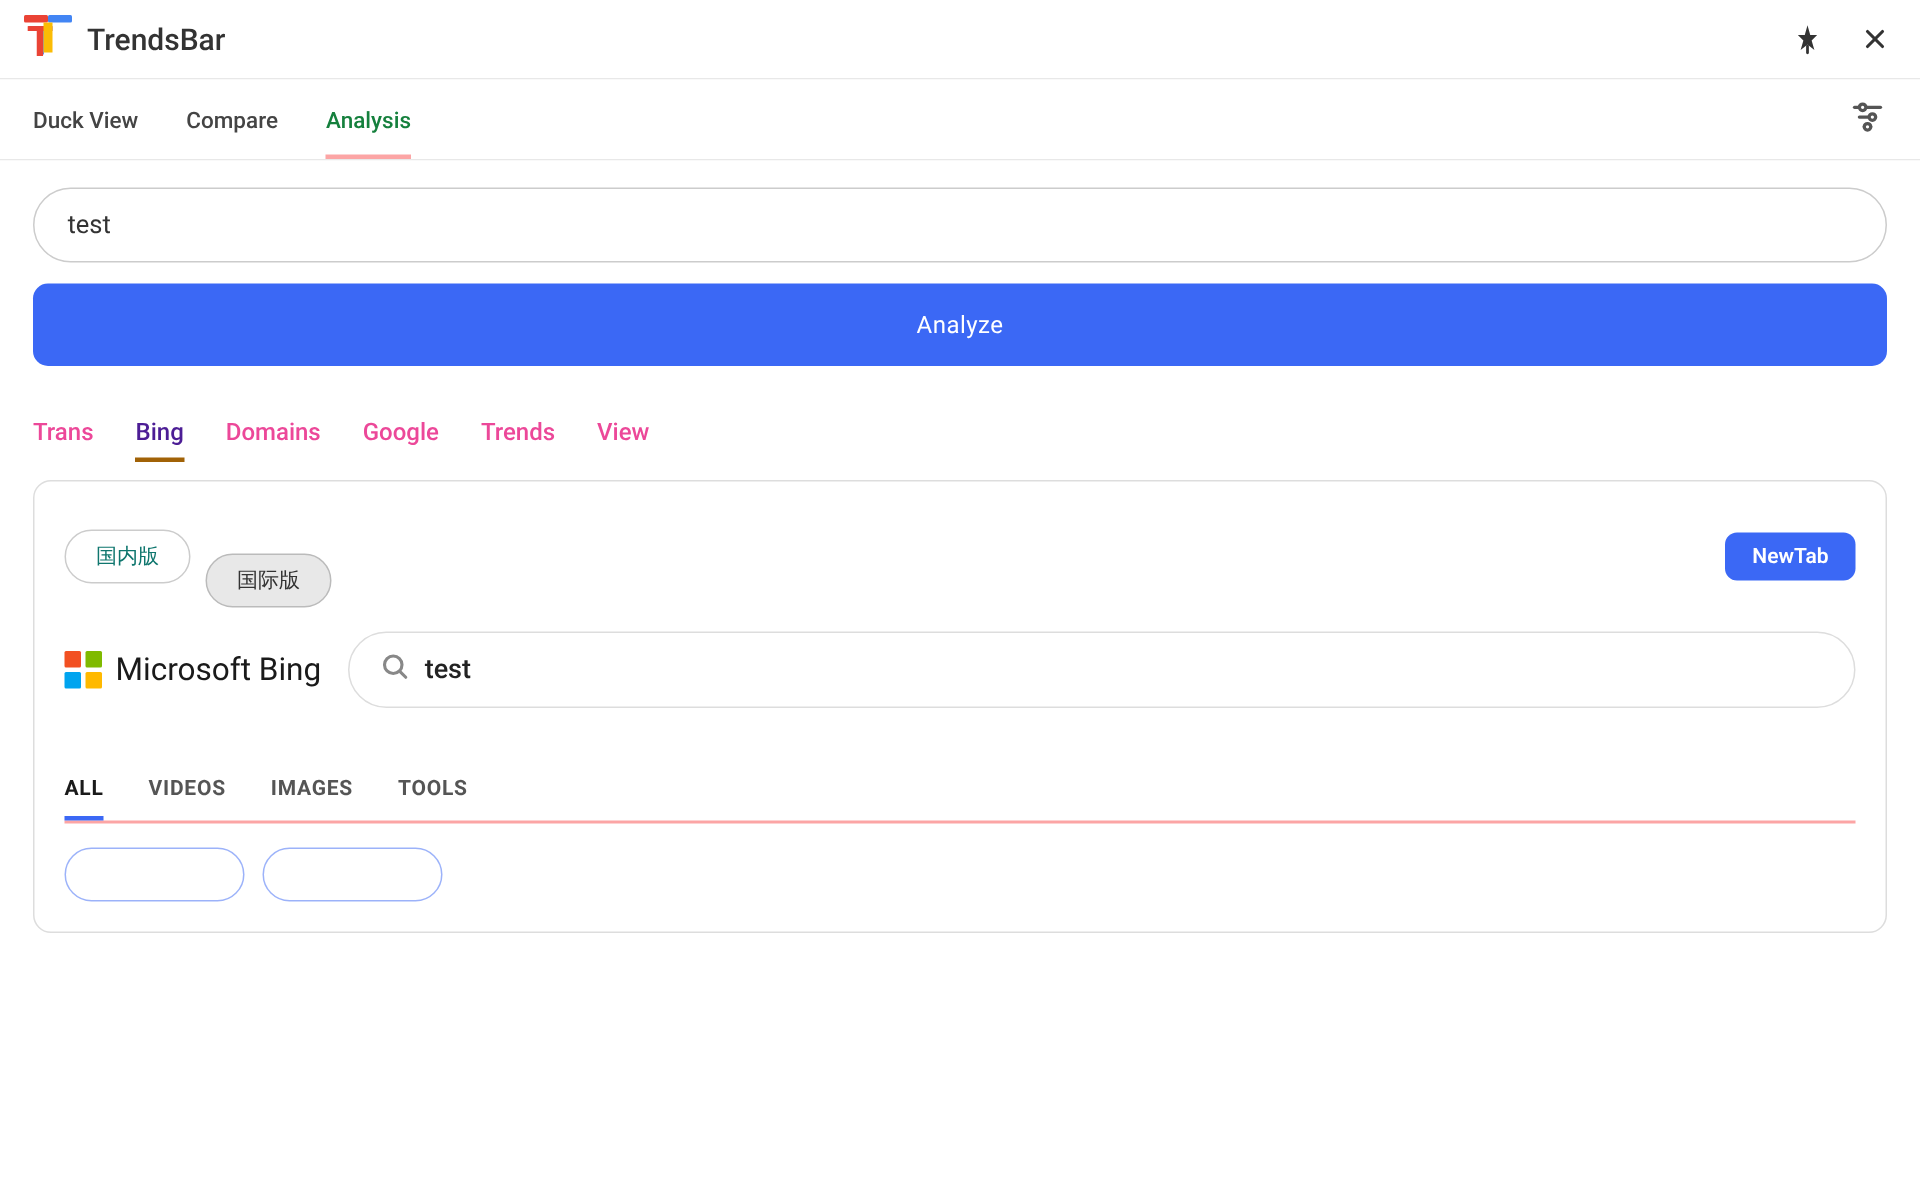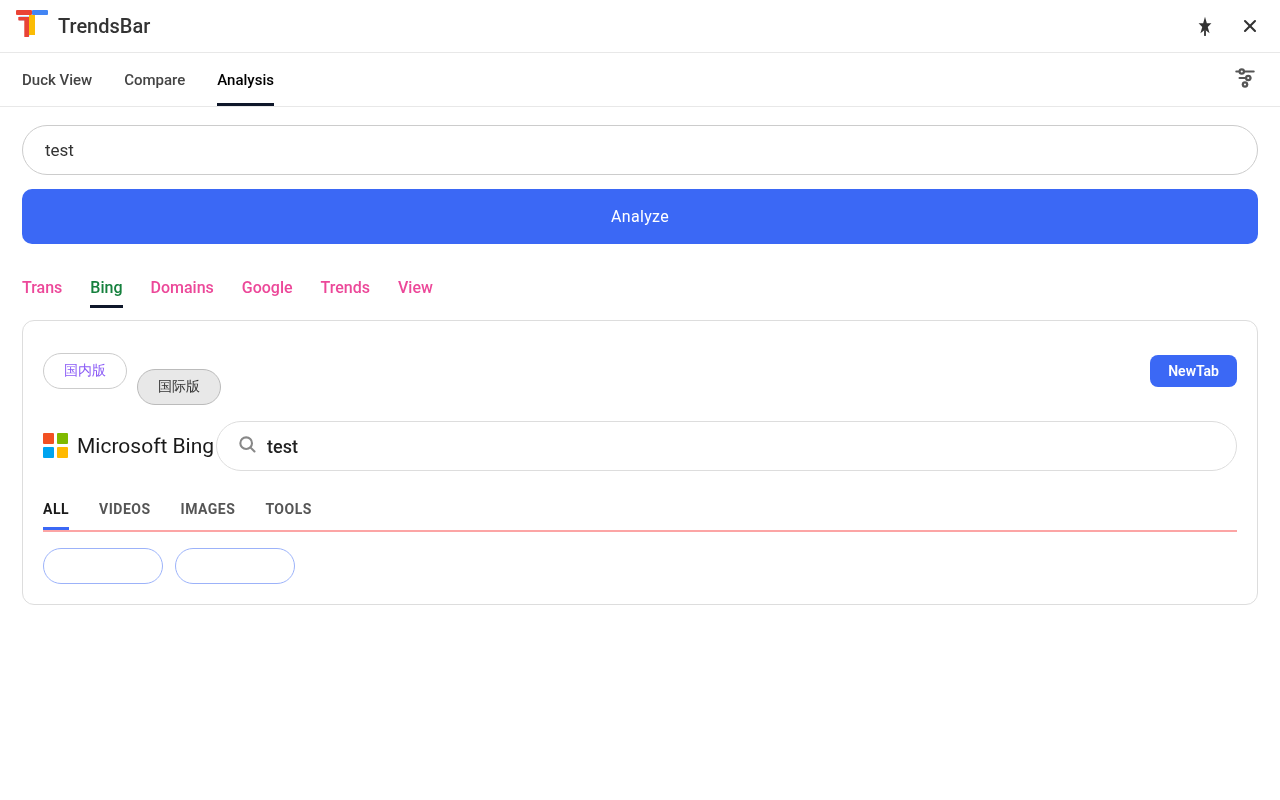--- a/index.html
+++ b/index.html
@@ -86,22 +86,22 @@
       padding: 18px 0 14px;
       font-size: 15px;
       font-weight: 500;
       color: #444;
       cursor: pointer;
       border-bottom: 3px solid transparent;
       text-decoration: none;
     }
 
     .nav-tab.active {
-      color: #000000;
-      border-bottom: 3px solid #0f172a;
+      color: #15803d;
+      border-bottom: 3px solid #fca5a5;
     }
 
     
     .search-section {
       padding: 18px 22px 14px;
       background: #fff;
     }
 
     .search-input-wrapper {
       border: 1.5px solid #ccc;
@@ -149,22 +149,22 @@
     .source-tab {
       padding: 10px 0 8px;
       font-size: 16px;
       font-weight: 500;
       color: #ec4899;
       cursor: pointer;
       border-bottom: 3px solid transparent;
     }
 
     .source-tab.active {
-      color: #15803d;
-      border-bottom: 3px solid #0f172a;
+      color: #4c1d95;
+      border-bottom: 3px solid #a16207;
     }
 
     
     .content-area {
       margin: 12px 22px 0;
       border: 1.5px solid #ddd;
       border-radius: 12px;
       overflow: hidden;
       background: #fff;
     }
@@ -187,21 +187,21 @@
       align-items: center;
     }
 
     .version-btn {
       padding: 8px 20px;
       border-radius: 20px;
       font-size: 14px;
       cursor: pointer;
       border: 1.5px solid #ccc;
       background: #fff;
-      color: #8b5cf6;
+      color: #0f766e;
     }
 
     .version-btn.active {
       background: #e8e8e8;
       color: #333;
       border-color: #bbb;
       margin-top: 32px;
     }
 
     .new-tab-btn {
@@ -212,22 +212,22 @@
       border-radius: 8px;
       font-size: 14px;
       font-weight: 600;
       cursor: pointer;
     }
 
     
     .bing-search-row {
       display: flex;
       align-items: center;
-      gap: 2px;
-      margin-bottom: 20px;
+      gap: 18px;
+      margin-bottom: 36px;
     }
 
     
     .ms-bing-logo {
       display: flex;
       align-items: center;
       gap: 8px;
       flex-shrink: 0;
     }
 

